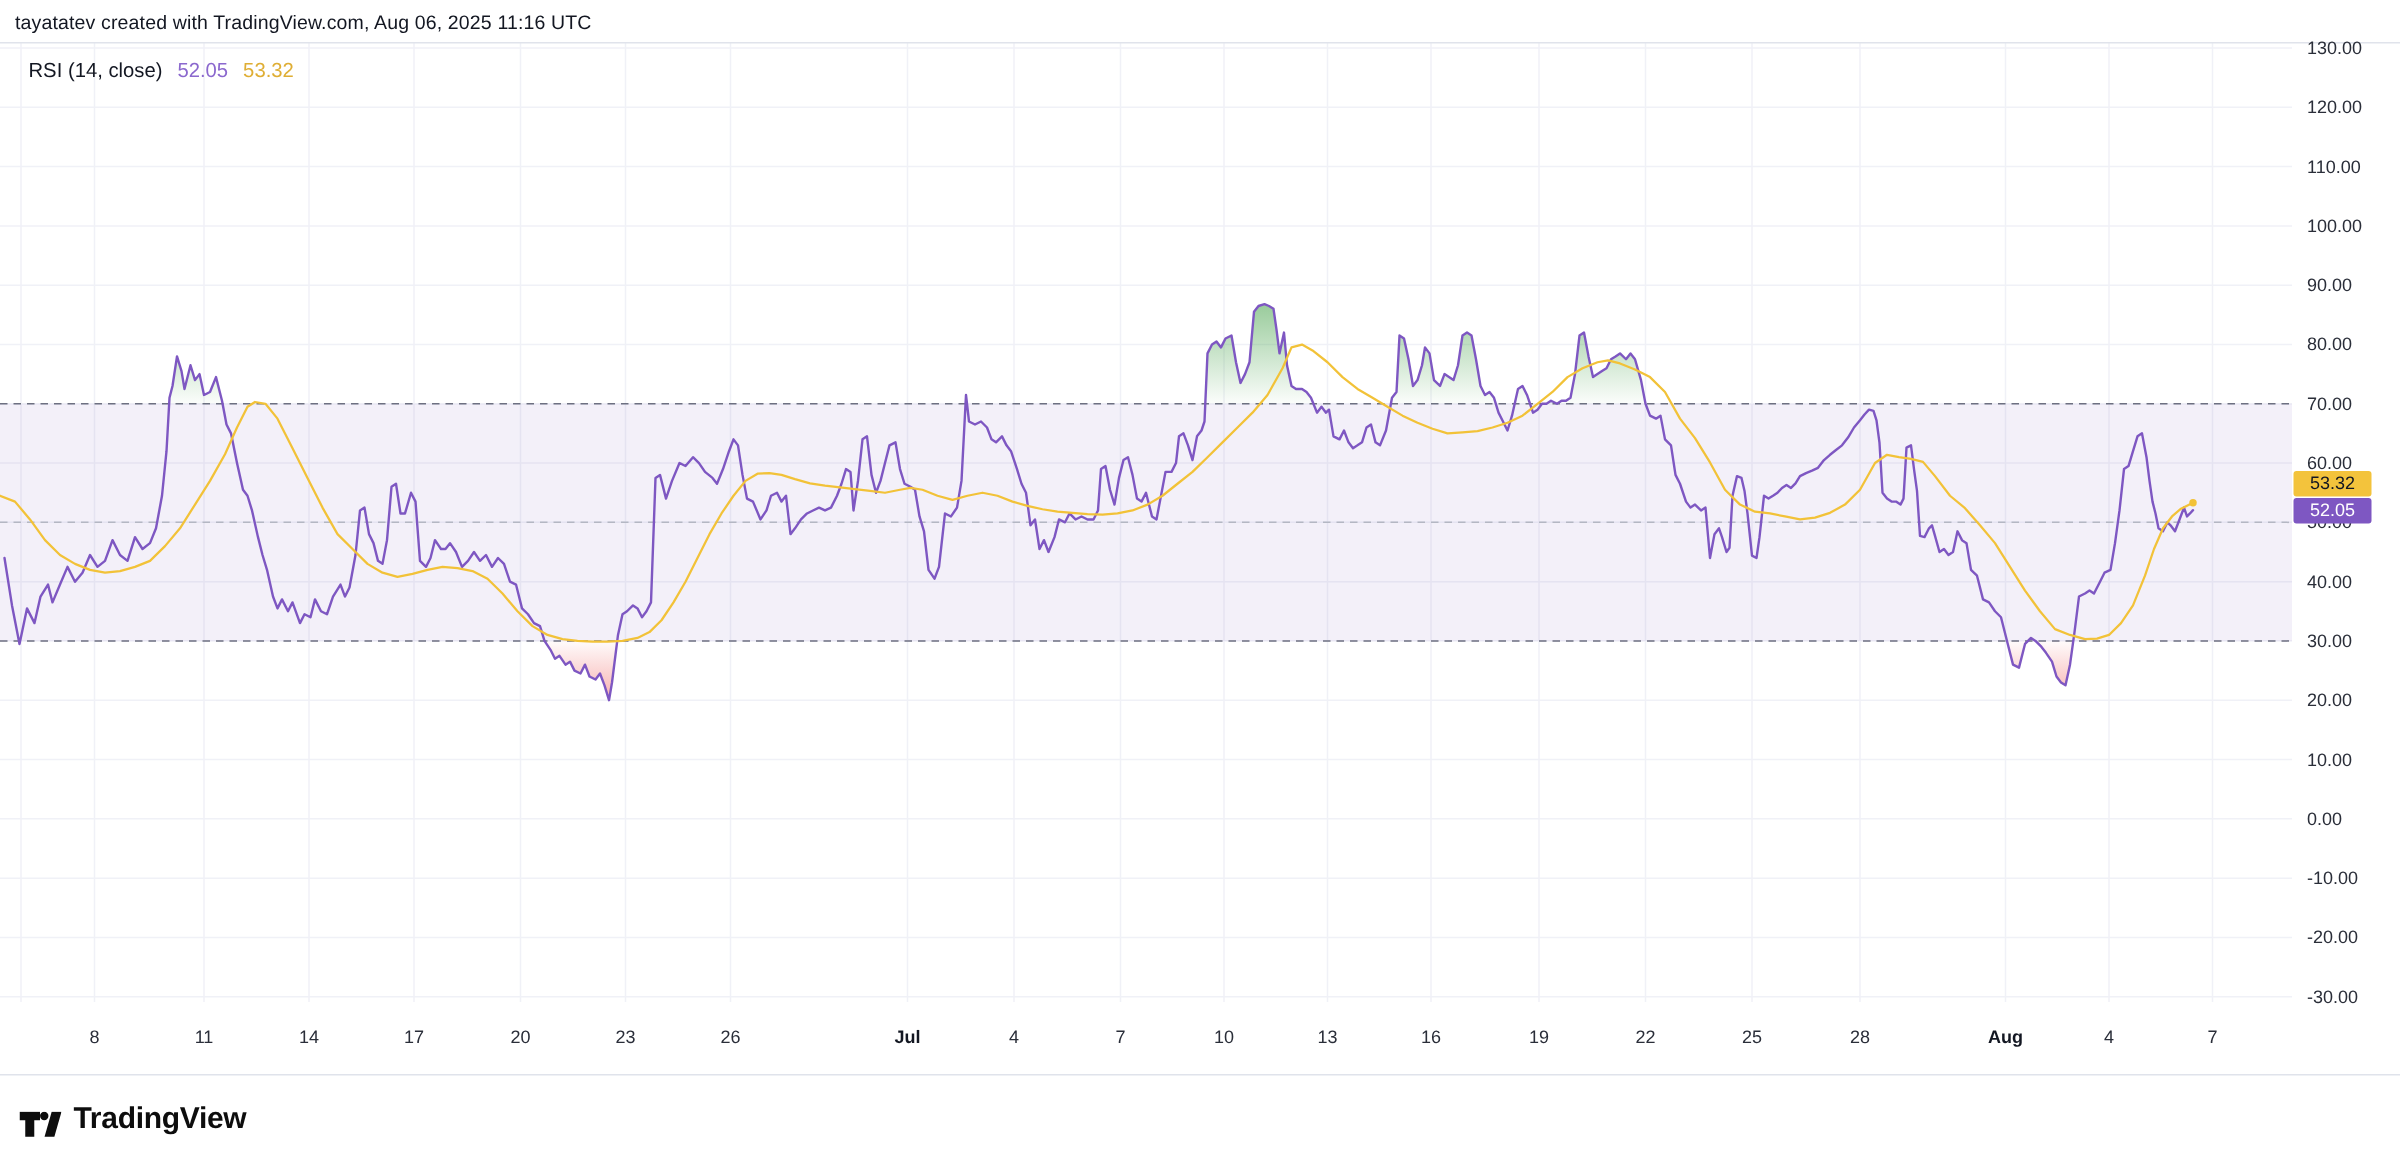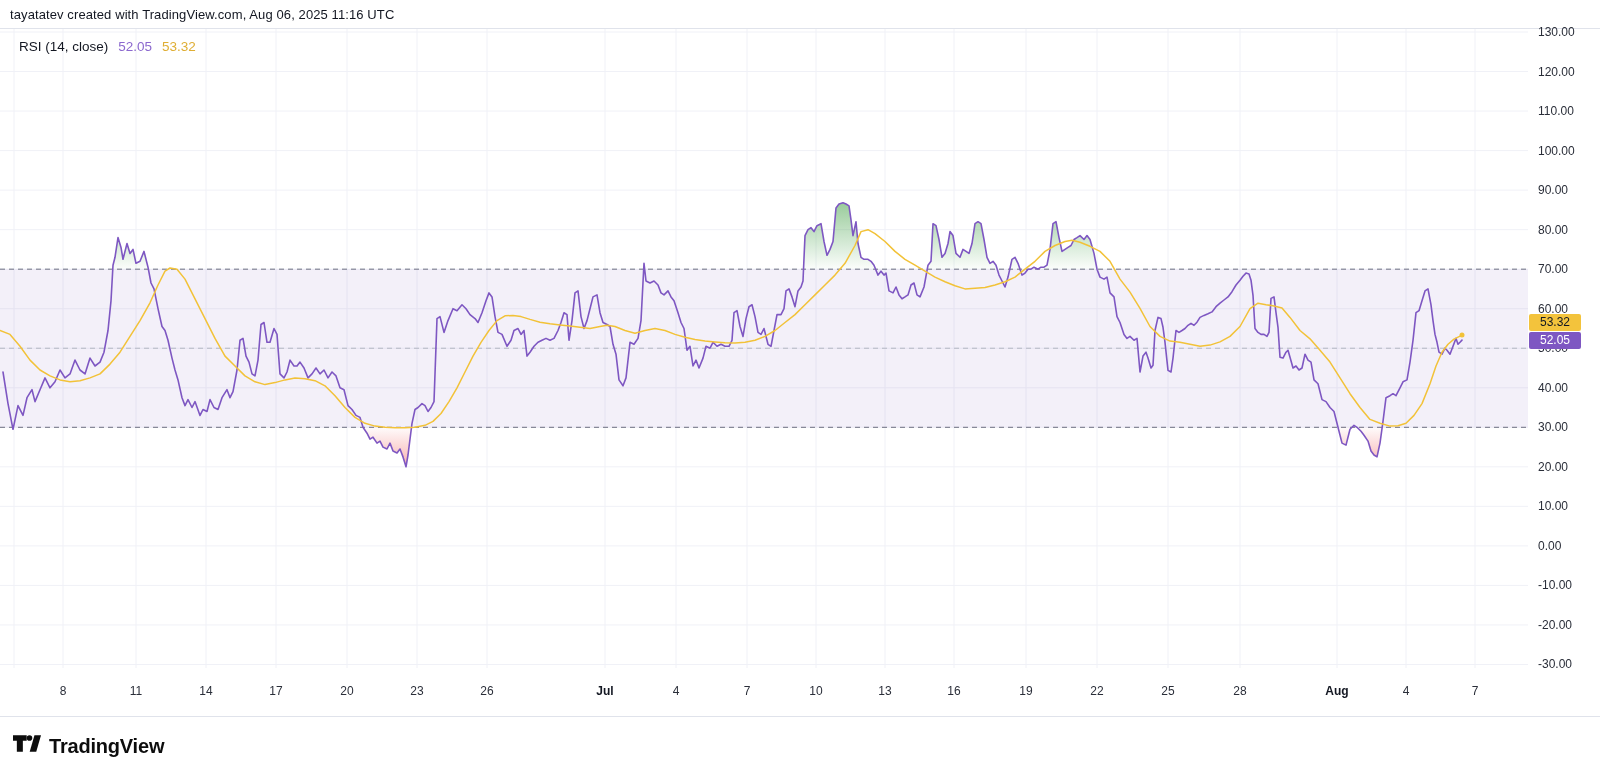--- a/index.html
+++ b/index.html
@@ -7,21 +7,21 @@
   .stage{position:relative;width:1600px;height:779px;background:#ffffff;overflow:hidden;color:#131722;padding-left:28px;}
   .attribution{position:absolute;left:10px;top:7px;font-size:13px;letter-spacing:.1px;color:#131722;z-index:3;white-space:nowrap;}
   #chart-svg{position:absolute;left:0;top:0;z-index:1;}
   .legend{position:absolute;left:19px;top:39px;font-size:13.5px;z-index:3;display:flex;align-items:flex-start;gap:10px;white-space:nowrap;}
   .legend-title{color:#131722;}
   .legend-val{font-size:13.5px;}
   .axis-label{position:absolute;left:1529px;width:52px;height:17px;line-height:17px;text-align:center;font-size:12px;border-radius:2px;z-index:2;}
   .ytick{font-size:12px;fill:#2a2e39;}
   .xtick{font-size:12px;fill:#2a2e39;text-anchor:middle;}
   .xtick-bold{font-size:12px;fill:#131722;text-anchor:middle;font-weight:700;}
-  .logo{position:absolute;left:13px;top:735px;display:flex;align-items:flex-start;gap:8px;z-index:3;cursor:pointer;}
+  .logo{position:absolute;left:13px;top:735px;display:flex;align-items:flex-end;gap:8px;z-index:3;cursor:pointer;}
   .logo-mark{width:28px;height:17px;display:block;}
   .logo-text{font-size:20px;font-weight:700;color:#0d0d0d;letter-spacing:-0.2px;}
 </style>
 </head>
 <body>
 
 <div class="stage">
   <div class="attribution">tayatatev created with TradingView.com, Aug 06, 2025 11:16 UTC</div>
 
   <svg id="chart-svg" width="1600" height="720">

